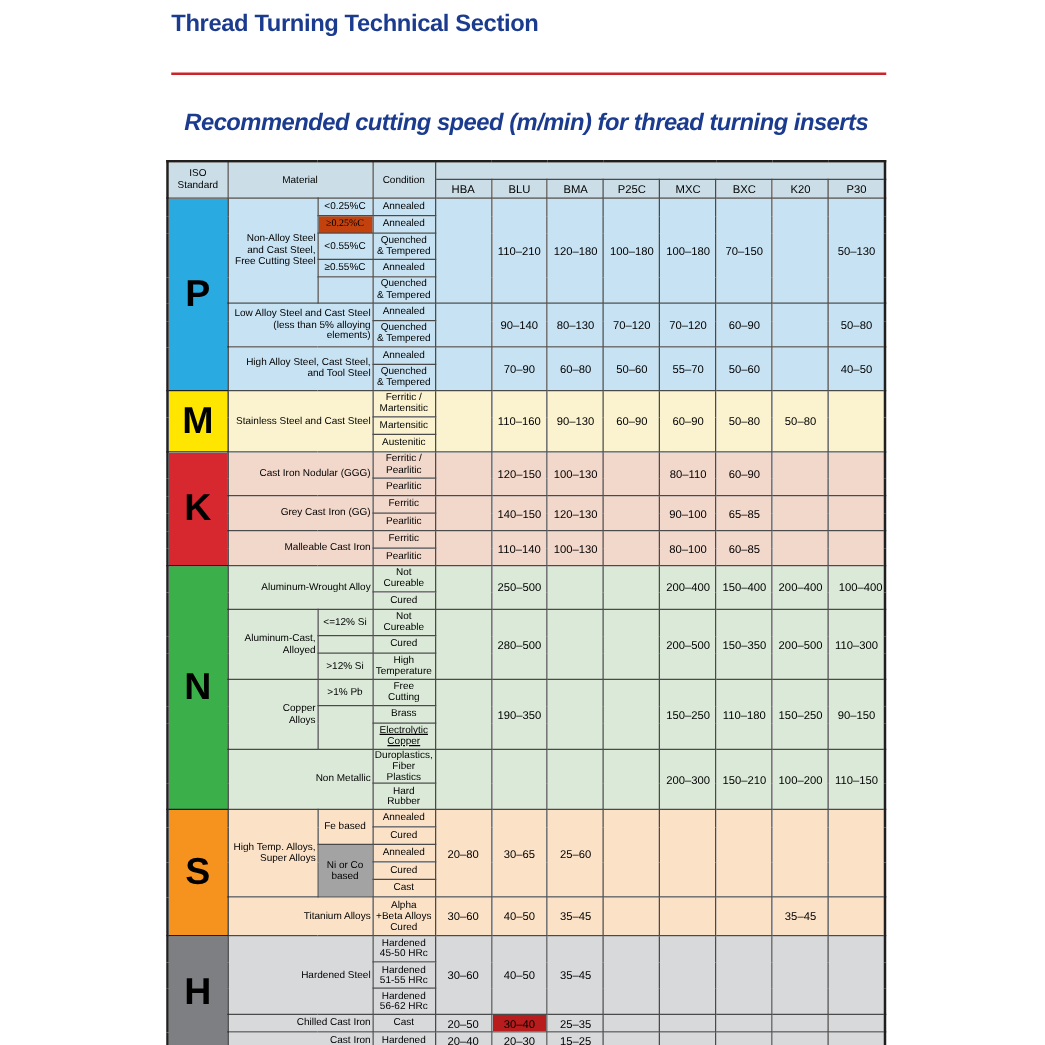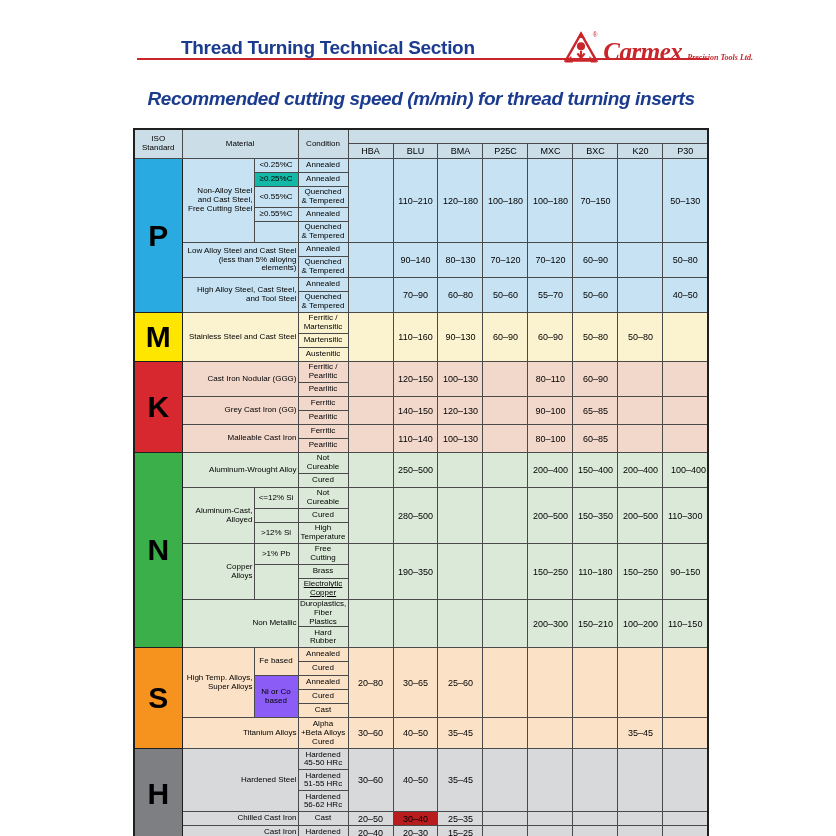--- a/index.html
+++ b/index.html
@@ -1,21 +1,21 @@
 <!DOCTYPE html>
 <html><head>
 <meta charset="utf-8">
 <style>
   html,body{margin:0;padding:0;background:#fff;width:836px;height:836px;overflow:hidden;
     font-family:"Liberation Sans",sans-serif;color:#000;}
   .page{position:relative;width:836px;height:836px;background:#fff;}
 
   
-  .top-header{position:absolute;left:137px;top:28px;width:572px;height:40px;
-    display:flex;justify-content:space-between;align-items:center;margin-left:44px;}
+  .top-header{position:absolute;left:137px;top:0;width:572px;height:40px;
+    display:flex;justify-content:space-between;align-items:center;}
   .section-title{font-size:19px;font-weight:bold;color:#1B3B8F;letter-spacing:-0.3px;}
   .logo{display:flex;align-items:flex-start;gap:4px;}
   .logo-icon{width:36px;height:36px;}
   .brand-wrap{display:flex;align-items:baseline;gap:5px;margin-top:8px;}
   .brand-name{font-family:"Liberation Serif",serif;font-style:italic;font-weight:bold;
     font-size:25px;letter-spacing:-0.5px;}
   .brand-suffix{font-family:"Liberation Serif",serif;font-style:italic;font-weight:bold;font-size:8px;}
   .header-divider{position:absolute;left:137px;top:58px;width:572px;height:0;
     border-top:2px solid #C9252B;}
 
@@ -41,35 +41,20 @@
   tr.r2 td.cond{height:20px;}
   tr.r3 td.cond{height:30px;}
 </style>
 </head>
 <body>
 
 <div class="page">
 
   <div class="top-header">
     <div class="section-title">Thread Turning Technical Section</div>
-    <div class="logo">
-      <svg class="logo-icon" viewBox="0 0 40 40">
-        <polygon points="20,4 37,34 3,34" fill="none" stroke="#C9252B" stroke-width="2.6"></polygon>
-        <polygon points="20,2 24,9 16,9" fill="#C9252B"></polygon>
-        <polygon points="2,36 9,29 11,36" fill="#C9252B"></polygon>
-        <polygon points="38,36 29,29 31,36" fill="#C9252B"></polygon>
-        <circle cx="20" cy="18" r="4.5" fill="#C9252B"></circle>
-        <path d="M20 23 L20 30 M16 26 L20 31 L24 26" stroke="#C9252B" stroke-width="2.4" fill="none"></path>
-        <text x="33" y="8" font-size="7" fill="#C9252B">®</text>
-      </svg>
-      <span class="brand-wrap">
-        <span class="brand-name" style="color:#C9252B">Carmex</span>
-        <span class="brand-suffix" style="color:#C9252B">Precision Tools Ltd.</span>
-      </span>
-    </div>
   </div>
   <div class="header-divider"></div>
 
   <div class="page-title">Recommended cutting speed (m/min) for thread turning inserts</div>
 
   <div class="tbl-wrap">
     <table>
       <colgroup>
         <col class="c-iso">
           <col class="c-mat">
@@ -112,21 +97,21 @@
             <td class="val" rowspan="5" style="background: rgb(199, 226, 242);"></td>
             <td class="val" rowspan="5" style="background: rgb(199, 226, 242);">110–210</td>
             <td class="val" rowspan="5" style="background: rgb(199, 226, 242);">120–180</td>
             <td class="val" rowspan="5" style="background: rgb(199, 226, 242);">100–180</td>
             <td class="val" rowspan="5" style="background: rgb(199, 226, 242);">100–180</td>
             <td class="val" rowspan="5" style="background: rgb(199, 226, 242);">70–150</td>
             <td class="val" rowspan="5" style="background: rgb(199, 226, 242);"></td>
             <td class="val" rowspan="5" style="background: rgb(199, 226, 242);">50–130</td>
           </tr>
           <tr class="r1">
-            <td class="sub" style="background: #14b8a6;">≥0.25%C</td>
+            <td class="sub" style="background: #c2410c; font-family: Liberation Serif, serif;">≥0.25%C</td>
             <td class="cond" style="background: rgb(199, 226, 242);">Annealed</td>
           </tr>
           <tr class="r2">
             <td class="sub" style="background: rgb(199, 226, 242);">&lt;0.55%C</td>
             <td class="cond" style="background: rgb(199, 226, 242);">Quenched
 &amp; Tempered</td>
           </tr>
           <tr class="r1">
             <td class="sub" style="background: rgb(199, 226, 242);">≥0.55%C</td>
             <td class="cond" style="background: rgb(199, 226, 242);">Annealed</td>
@@ -325,21 +310,21 @@
             <td class="val" rowspan="5" style="background: rgb(251, 226, 199);"></td>
             <td class="val" rowspan="5" style="background: rgb(251, 226, 199);"></td>
             <td class="val" rowspan="5" style="background: rgb(251, 226, 199);"></td>
             <td class="val" rowspan="5" style="background: rgb(251, 226, 199);"></td>
             <td class="val" rowspan="5" style="background: rgb(251, 226, 199);"></td>
           </tr>
           <tr class="r1">
             <td class="cond" style="background: rgb(251, 226, 199);">Cured</td>
           </tr>
           <tr class="r1">
-            <td class="sub" rowspan="3" style="background: #8b5cf6;">Ni or Co
+            <td class="sub" rowspan="3" style="background: #a3a3a3;">Ni or Co
 based</td>
             <td class="cond" style="background: rgb(251, 226, 199);">Annealed</td>
           </tr>
           <tr class="r1">
             <td class="cond" style="background: rgb(251, 226, 199);">Cured</td>
           </tr>
           <tr class="r1">
             <td class="cond" style="background: rgb(251, 226, 199);">Cast</td>
           </tr>
           <tr class="r3">

